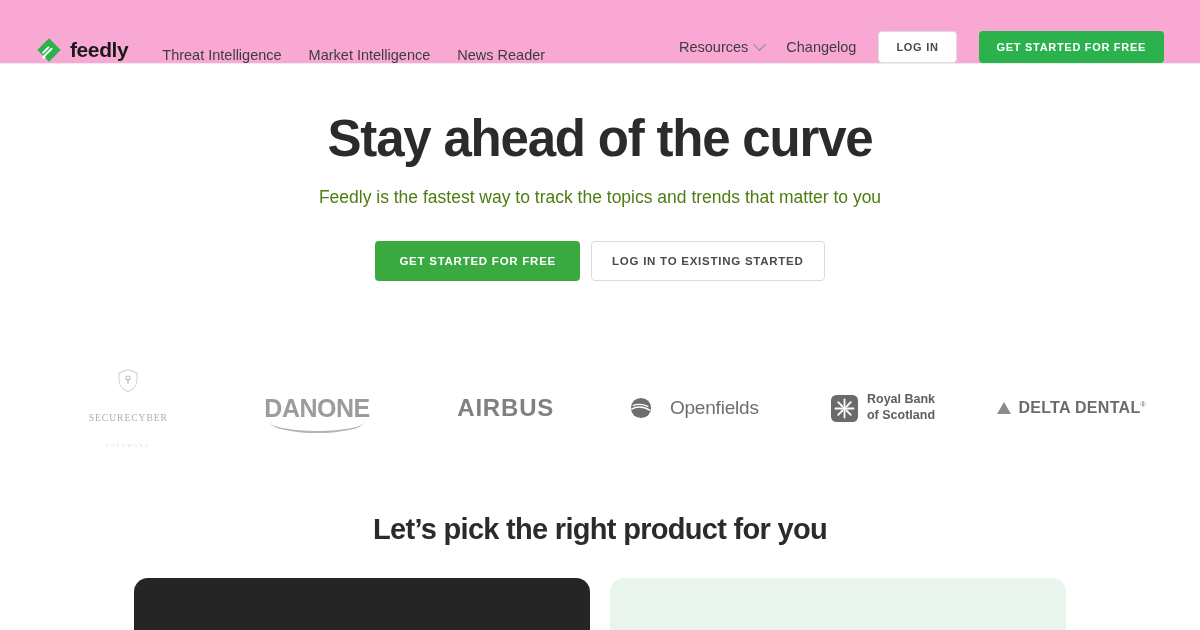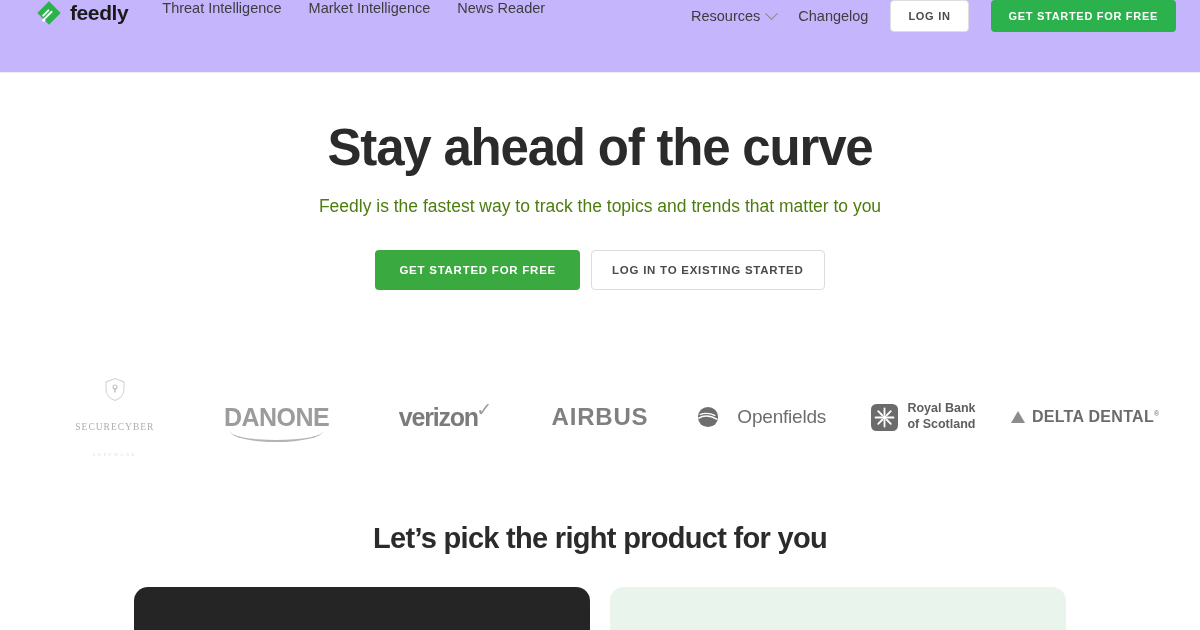--- a/index.html
+++ b/index.html
@@ -6,25 +6,25 @@
   html, body {
     width: 1200px; height: 630px;
     background: #ffffff;
     font-family: "Liberation Sans", sans-serif;
     overflow: hidden;
   }
 
   
   .header {
     position: relative;
-    height: 73px;
+    height: 64px;
     border-bottom: 1px solid #ececec;
     display: flex;
-    align-items: flex-start;
-    background: #c4b5fd;
+    align-items: flex-end;
+    background: #f9a8d4;
   }
   .brand {
     display: flex;
     align-items: center;
     gap: 8px;
     margin-left: 36px;
   }
   .brand-mark { width: 26px; height: 26px; display: block; }
   .brand-name {
     font-size: 21px;
@@ -39,21 +39,21 @@
     margin-left: 34px;
   }
   .nav-link {
     font-size: 14.5px;
     color: #3d3d3d;
     white-space: nowrap;
     cursor: pointer;
   }
   .nav-right {
     margin-left: auto;
-    margin-right: 24px;
+    margin-right: 36px;
     display: flex;
     align-items: center;
     gap: 22px;
   }
   .nav-dd { display: flex; align-items: center; gap: 7px; cursor: pointer; }
   .chev {
     width: 9px; height: 9px;
     border-right: 1.5px solid #8a8a8a;
     border-bottom: 1.5px solid #8a8a8a;
     transform: rotate(45deg) translate(-2px,-2px);
@@ -264,26 +264,20 @@
     </div>
   </div>
 
   <div class="logo-cell">
     <div class="danone">
       <span>DANONE</span>
       <span class="danone-smile"></span>
     </div>
   </div>
 
-  <div class="logo-cell">
-    <div class="verizon">
-      <span>verizon</span>
-      <span class="verizon-check">✓</span>
-    </div>
-  </div>
 
   <div class="logo-cell">
     <span class="airbus">AIRBUS</span>
   </div>
 
   <div class="logo-cell">
     <div class="openfields">
       <svg class="of-mark" viewBox="0 0 24 24">
         <circle cx="12" cy="12" r="11" fill="#6e6e6e"></circle>
         <path d="M1.5 13.5 C7 10 14 10 22 14.5" stroke="#ffffff" stroke-width="1.6" fill="none"></path>

